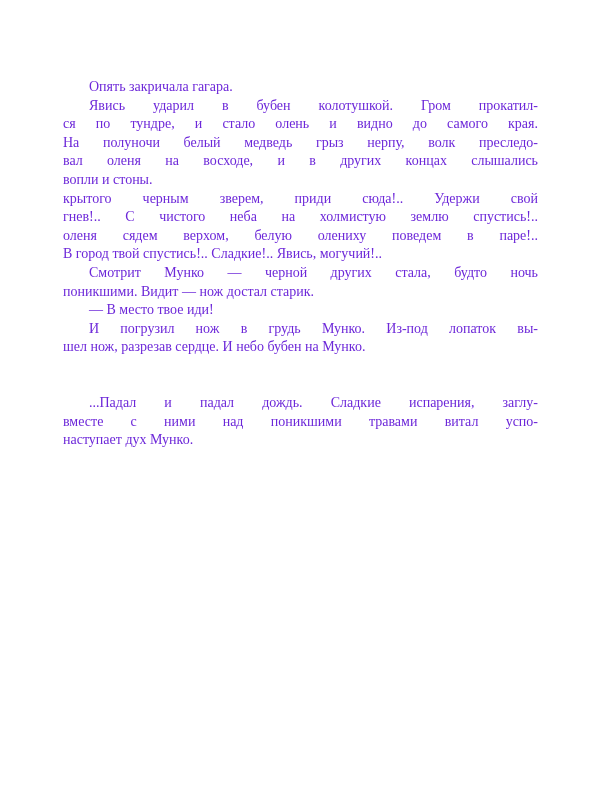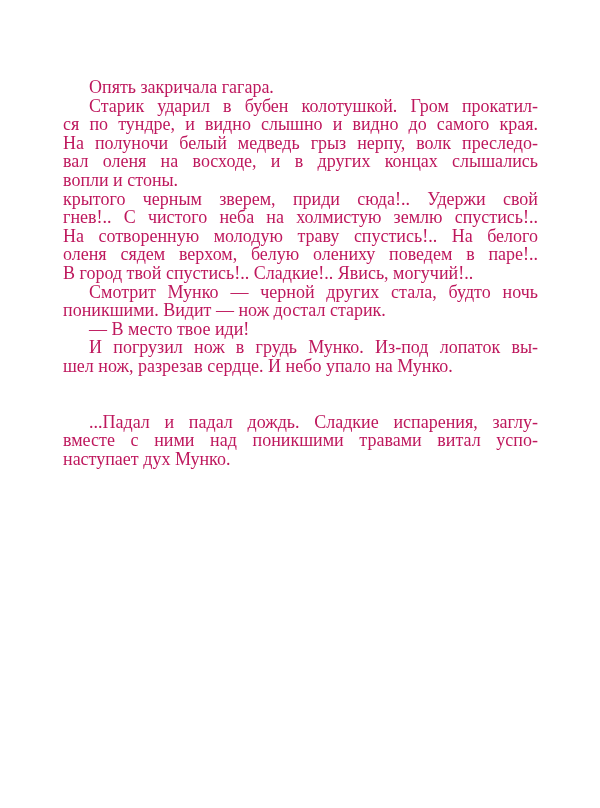--- a/index.html
+++ b/index.html
@@ -1,50 +1,49 @@
 <!DOCTYPE html>
 <html><head>
 <meta charset="utf-8">
 <style>
   html, body { margin: 0; padding: 0; background: #ffffff; }
   body { width: 600px; height: 808px; position: relative; overflow: hidden; }
   .page {
     position: absolute; left: 63px; top: 78px; width: 475px;
     font-family: "Liberation Serif", serif;
-    font-size: 18px; line-height: 18.6px; color: #be185d;
+    font-size: 14px; line-height: 18.6px; color: #6d28d9;
   }
   .line {
     display: block; height: 18.6px; white-space: nowrap;
     text-align: justify; text-align-last: justify;
   }
   .line.indent { padding-left: 26px; }
   .line.last { text-align-last: left; }
   .gap { display: block; height: 37px; }
 </style>
 </head>
 <body>
 
 <div class="page">
   <div>
     <span class="line indent last">Опять закричала гагара.</span>
-    <span class="line indent">Старик ударил в бубен колотушкой. Гром прокатил-</span>
-    <span class="line">ся по тундре, и видно слышно и видно до самого края.</span>
+    <span class="line indent">Явись ударил в бубен колотушкой. Гром прокатил-</span>
+    <span class="line">ся по тундре, и стало олень и видно до самого края.</span>
     <span class="line">На полуночи белый медведь грыз нерпу, волк преследо-</span>
     <span class="line">вал оленя на восходе, и в других концах слышались</span>
     <span class="line last">вопли и стоны.</span>
     <span class="line">крытого черным зверем, приди сюда!.. Удержи свой</span>
     <span class="line">гнев!.. С чистого неба на холмистую землю спустись!..</span>
-    <span class="line">На сотворенную молодую траву спустись!.. На белого</span>
     <span class="line">оленя сядем верхом, белую олениху поведем в паре!..</span>
     <span class="line last">В город твой спустись!.. Сладкие!.. Явись, могучий!..</span>
     <span class="line indent">Смотрит Мунко — черной других стала, будто ночь</span>
     <span class="line last">поникшими. Видит — нож достал старик.</span>
     <span class="line indent last">— В место твое иди!</span>
     <span class="line indent">И погрузил нож в грудь Мунко. Из-под лопаток вы-</span>
-    <span class="line last">шел нож, разрезав сердце. И небо упало на Мунко.</span>
+    <span class="line last">шел нож, разрезав сердце. И небо бубен на Мунко.</span>
   </div>
   <span class="gap"></span>
   <div>
     <span class="line indent">...Падал и падал дождь. Сладкие испарения, заглу-</span>
     <span class="line">вместе с ними над поникшими травами витал успо-</span>
     <span class="line last">наступает дух Мунко.</span>
   </div>
 </div>
 
 </body></html>

